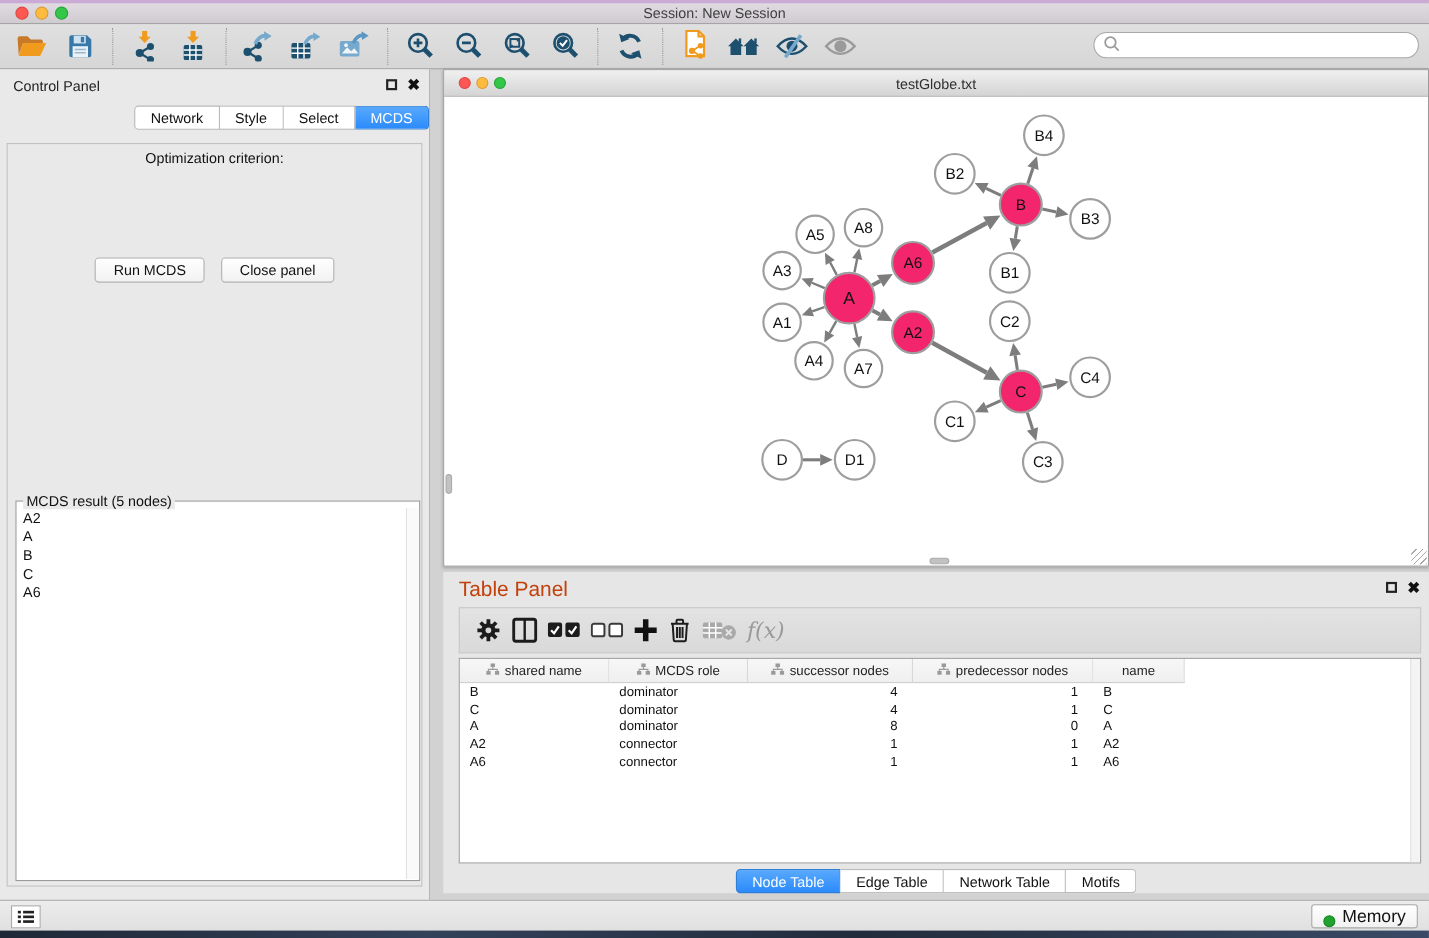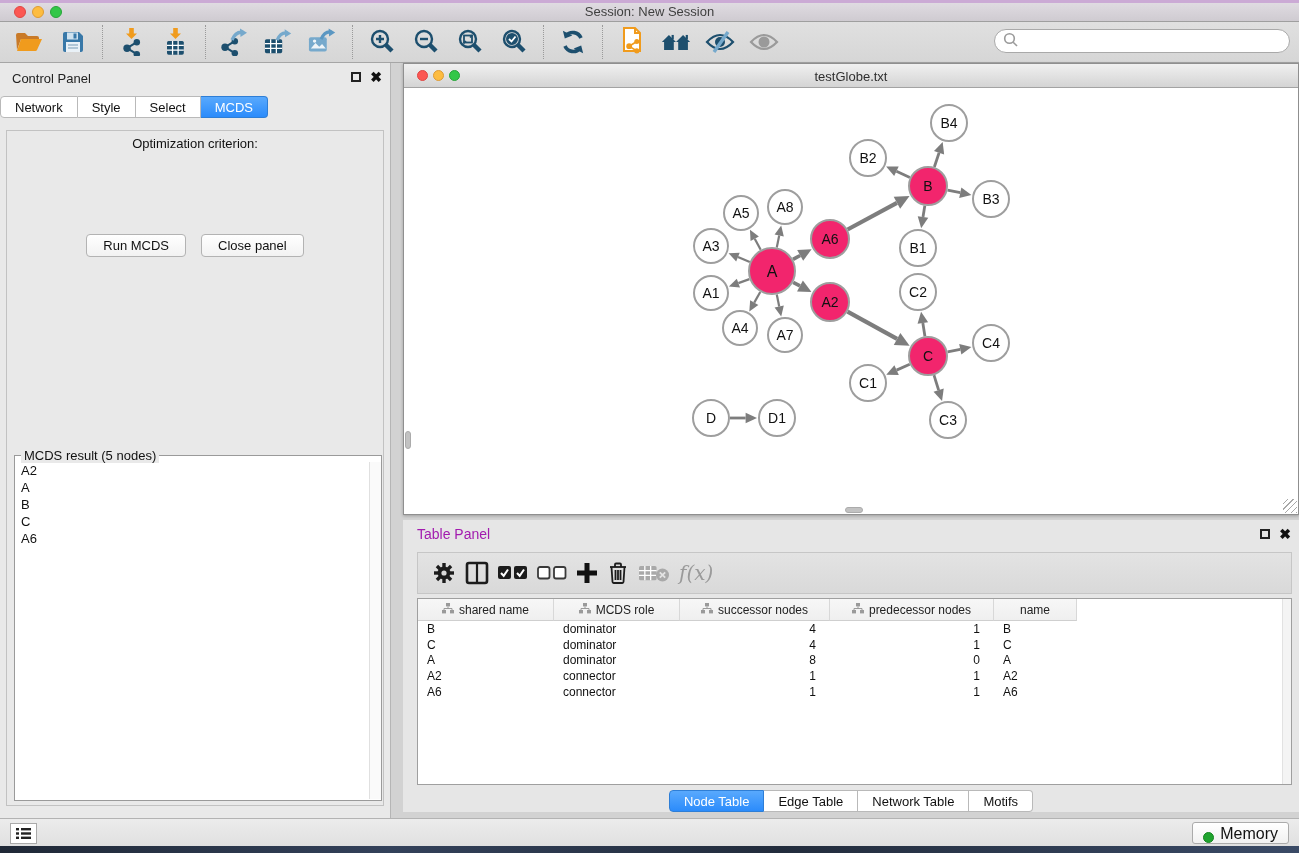--- a/index.html
+++ b/index.html
@@ -26,21 +26,21 @@
   .searchbox { position:absolute; right:9px; top:7px; width:296px; height:24px; background:#fff;
     border:1px solid #a9a9a9; border-radius:13px; display:flex; align-items:center; padding-left:8px; }
 
   
   .control-panel { position:absolute; left:0; top:63px; width:391px; height:755px;
     background:#e9e9e9; border-right:1px solid #b5b5b5; }
   .cp-header { position:absolute; left:12px; top:8px; font-size:13px; color:#222; }
   .panel-winbtns { position:absolute; right:8px; top:9px; display:flex; gap:9px; align-items:center; }
   .wb-max { width:10px; height:10px; border:2px solid #222; }
   .wb-close { font-size:14px; font-weight:bold; color:#111; line-height:10px; }
-  .cp-tabs { position:absolute; left:0; top:33px; width:100%; display:flex; justify-content:flex-start; }
+  .cp-tabs { position:absolute; left:0; top:33px; width:100%; display:flex; justify-content:flex-end; }
   .tab { background:#fff; border:1px solid #b9b9b9; border-left:none; padding:3px 14px;
     font-size:13px; height:22px; display:flex; align-items:center; color:#111; }
   .tab:first-child { border-left:1px solid #b9b9b9; border-radius:4px 0 0 4px; }
   .tab:last-child { border-radius:0 4px 4px 0; }
   .tab.active { background:linear-gradient(#59a9fd,#2b8bfb); border-color:#2e7ed6; color:#fff; }
   .cp-group { position:absolute; left:6px; top:67px; width:378px; height:676px;
     border:1px solid #c2c2c2; background:#e9e9e9; }
   .opt-label { position:absolute; left:0; top:73px; width:100%; text-align:center; font-size:13px; color:#111; }
   .cp-select { position:absolute; left:43px; top:94px; width:311px; height:23px; background:#fff;
     border:1px solid #ababab; border-radius:4px; display:flex; align-items:center; }
@@ -69,21 +69,21 @@
   .net-titlebar .tl.red { left:13px; } .net-titlebar .tl.yellow { left:29px; } .net-titlebar .tl.green { left:45px; }
   .net-title { position:absolute; width:100%; text-align:center; top:5px; font-size:13px; color:#2f2f2f; }
   .net-canvas { position:absolute; left:0; top:24px; width:894px; height:426px; background:#fff; }
   .net-scroll-thumb-v { position:absolute; left:1px; top:343px; width:6px; height:18px; background:#c2c2c2; border:1px solid #ababab; border-radius:3px; }
   .net-scroll-thumb-h { position:absolute; left:441px; bottom:1px; width:18px; height:6px; background:#c2c2c2; border:1px solid #ababab; border-radius:3px; }
   .resize-grip { position:absolute; right:1px; bottom:1px; width:14px; height:14px;
     background:repeating-linear-gradient(135deg, transparent 0 3px, #a8a8a8 3px 4px); }
 
   
   .table-panel { position:absolute; left:403px; top:520px; width:896px; height:292px; background:#e6e6e6; }
-  .tp-header { position:absolute; left:14px; top:6px; font-size:14px; color:#a21caf; }
+  .tp-header { position:absolute; left:14px; top:6px; font-size:19px; color:#c2410c; }
   .tp-toolbar { position:absolute; left:14px; top:32px; width:875px; height:42px;
     background:linear-gradient(#e3e3e3,#d9d9d9); border:1px solid #c6c6c6;
     display:flex; align-items:center; gap:9px; padding-left:14px; }
   .tp-tool { display:flex; align-items:center; justify-content:center; }
   .fx-label { font-family:"DejaVu Serif", serif; font-style:italic; font-size:20px; color:#9a9a9a; }
   .tbl-wrap { position:absolute; left:14px; top:78px; width:875px; height:187px; background:#fff; border:1px solid #9f9f9f; overflow:hidden; }
   .tbl-headrow { position:absolute; left:0; top:0; height:22px; display:flex; }
   .th-cell { background:linear-gradient(#f7f7f7,#efefef); border-right:1px solid #d8d8d8; border-bottom:1px solid #cfcfcf;
     display:flex; align-items:center; justify-content:center; gap:5px; font-size:12px; color:#222; height:22px; }
   .tbl-body { position:absolute; left:0; top:22px; right:0; bottom:0; }

